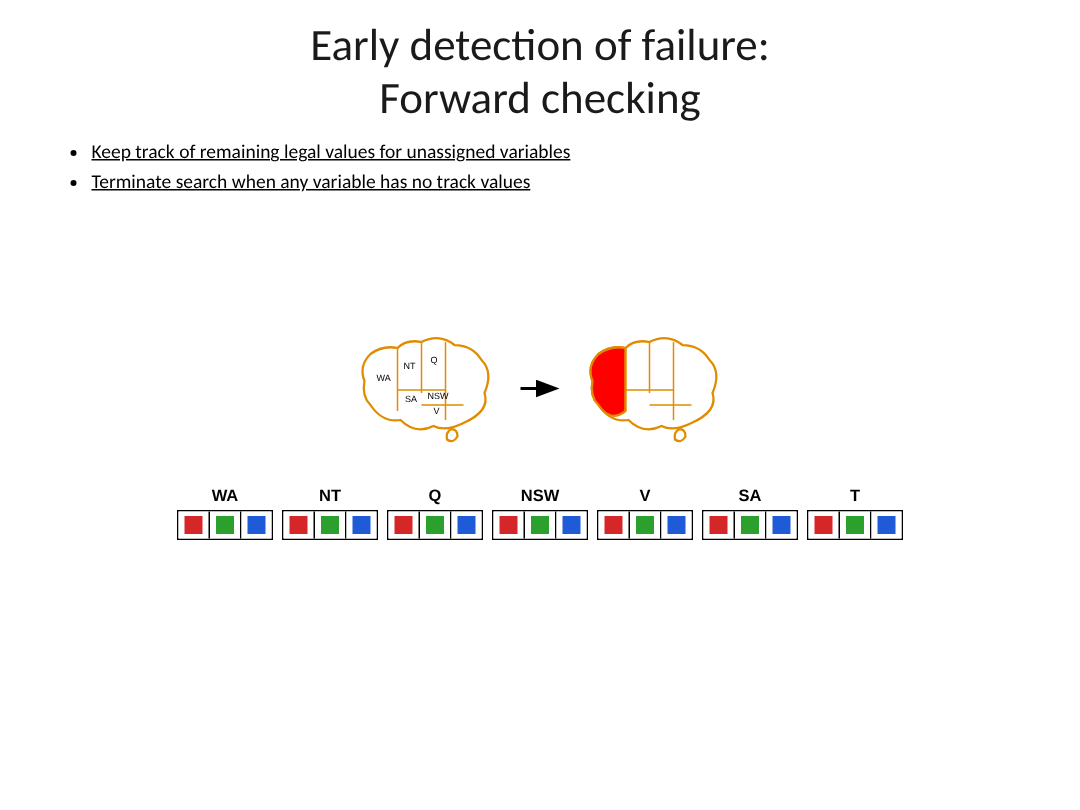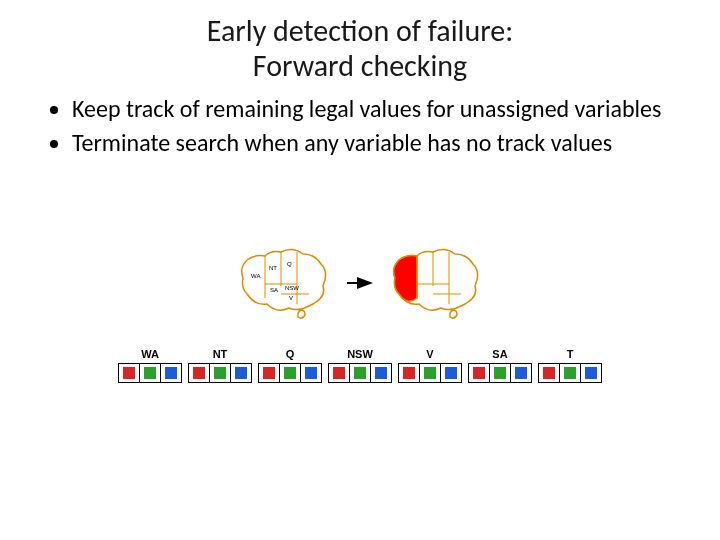--- a/index.html
+++ b/index.html
@@ -20,29 +20,30 @@
   .title {
     text-align: center;
     font-size: 30px;
     font-weight: 400;
     padding-top: 14px;
     line-height: 1.15;
     color: #1a1a1a;
   }
   .bullets {
     margin: 10px 38px 0 48px;
-    font-size: 24px;
+    font-size: 13px;
     line-height: 1.35;
+    text-decoration: underline;
   }
   .bullets ul { margin: 0; padding-left: 1em; }
   .bullets li { margin-bottom: 2px; }
 
   .figure {
     position: absolute;
-    top: 248px;
+    top: 224px;
     left: 50%;
     transform: translateX(-50%);
     width: 520px;
     text-align: center;
   }
   .maps {
     display: inline-flex;
     align-items: center;
     gap: 14px;
   }

